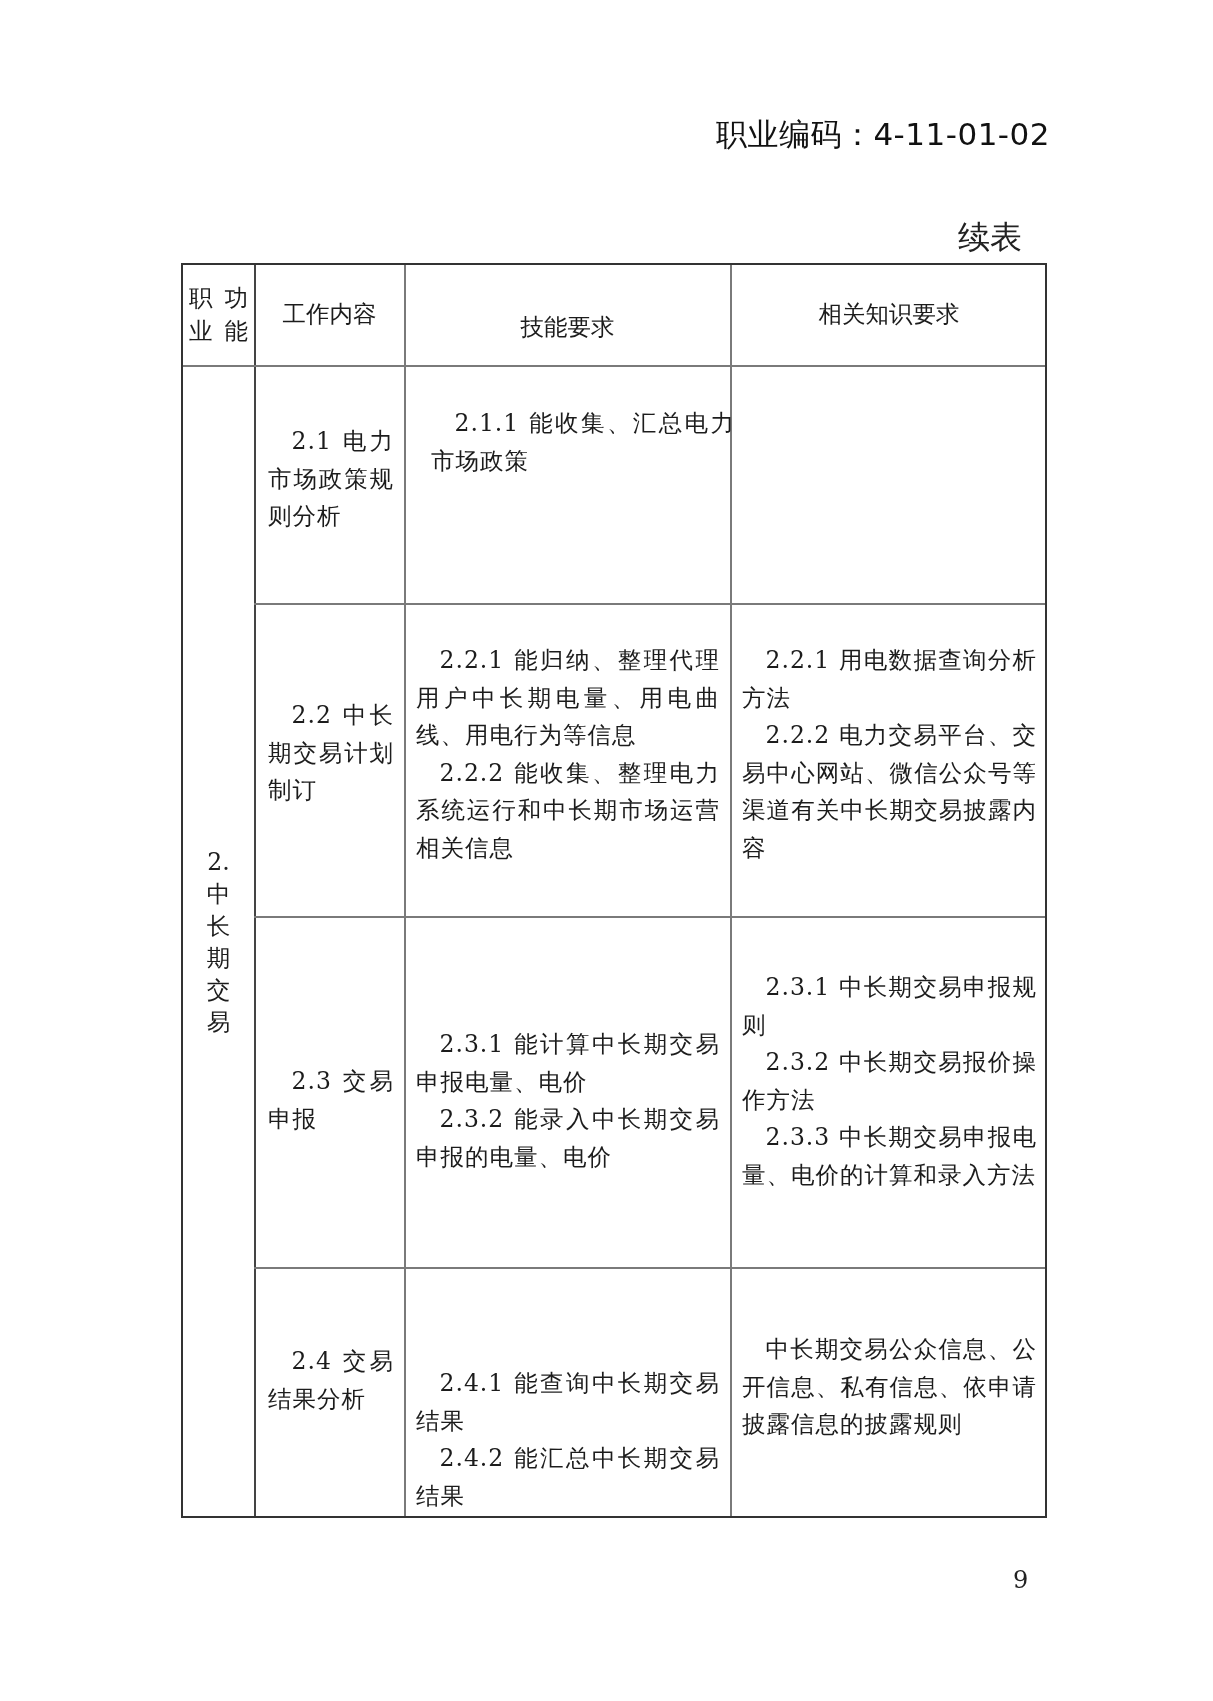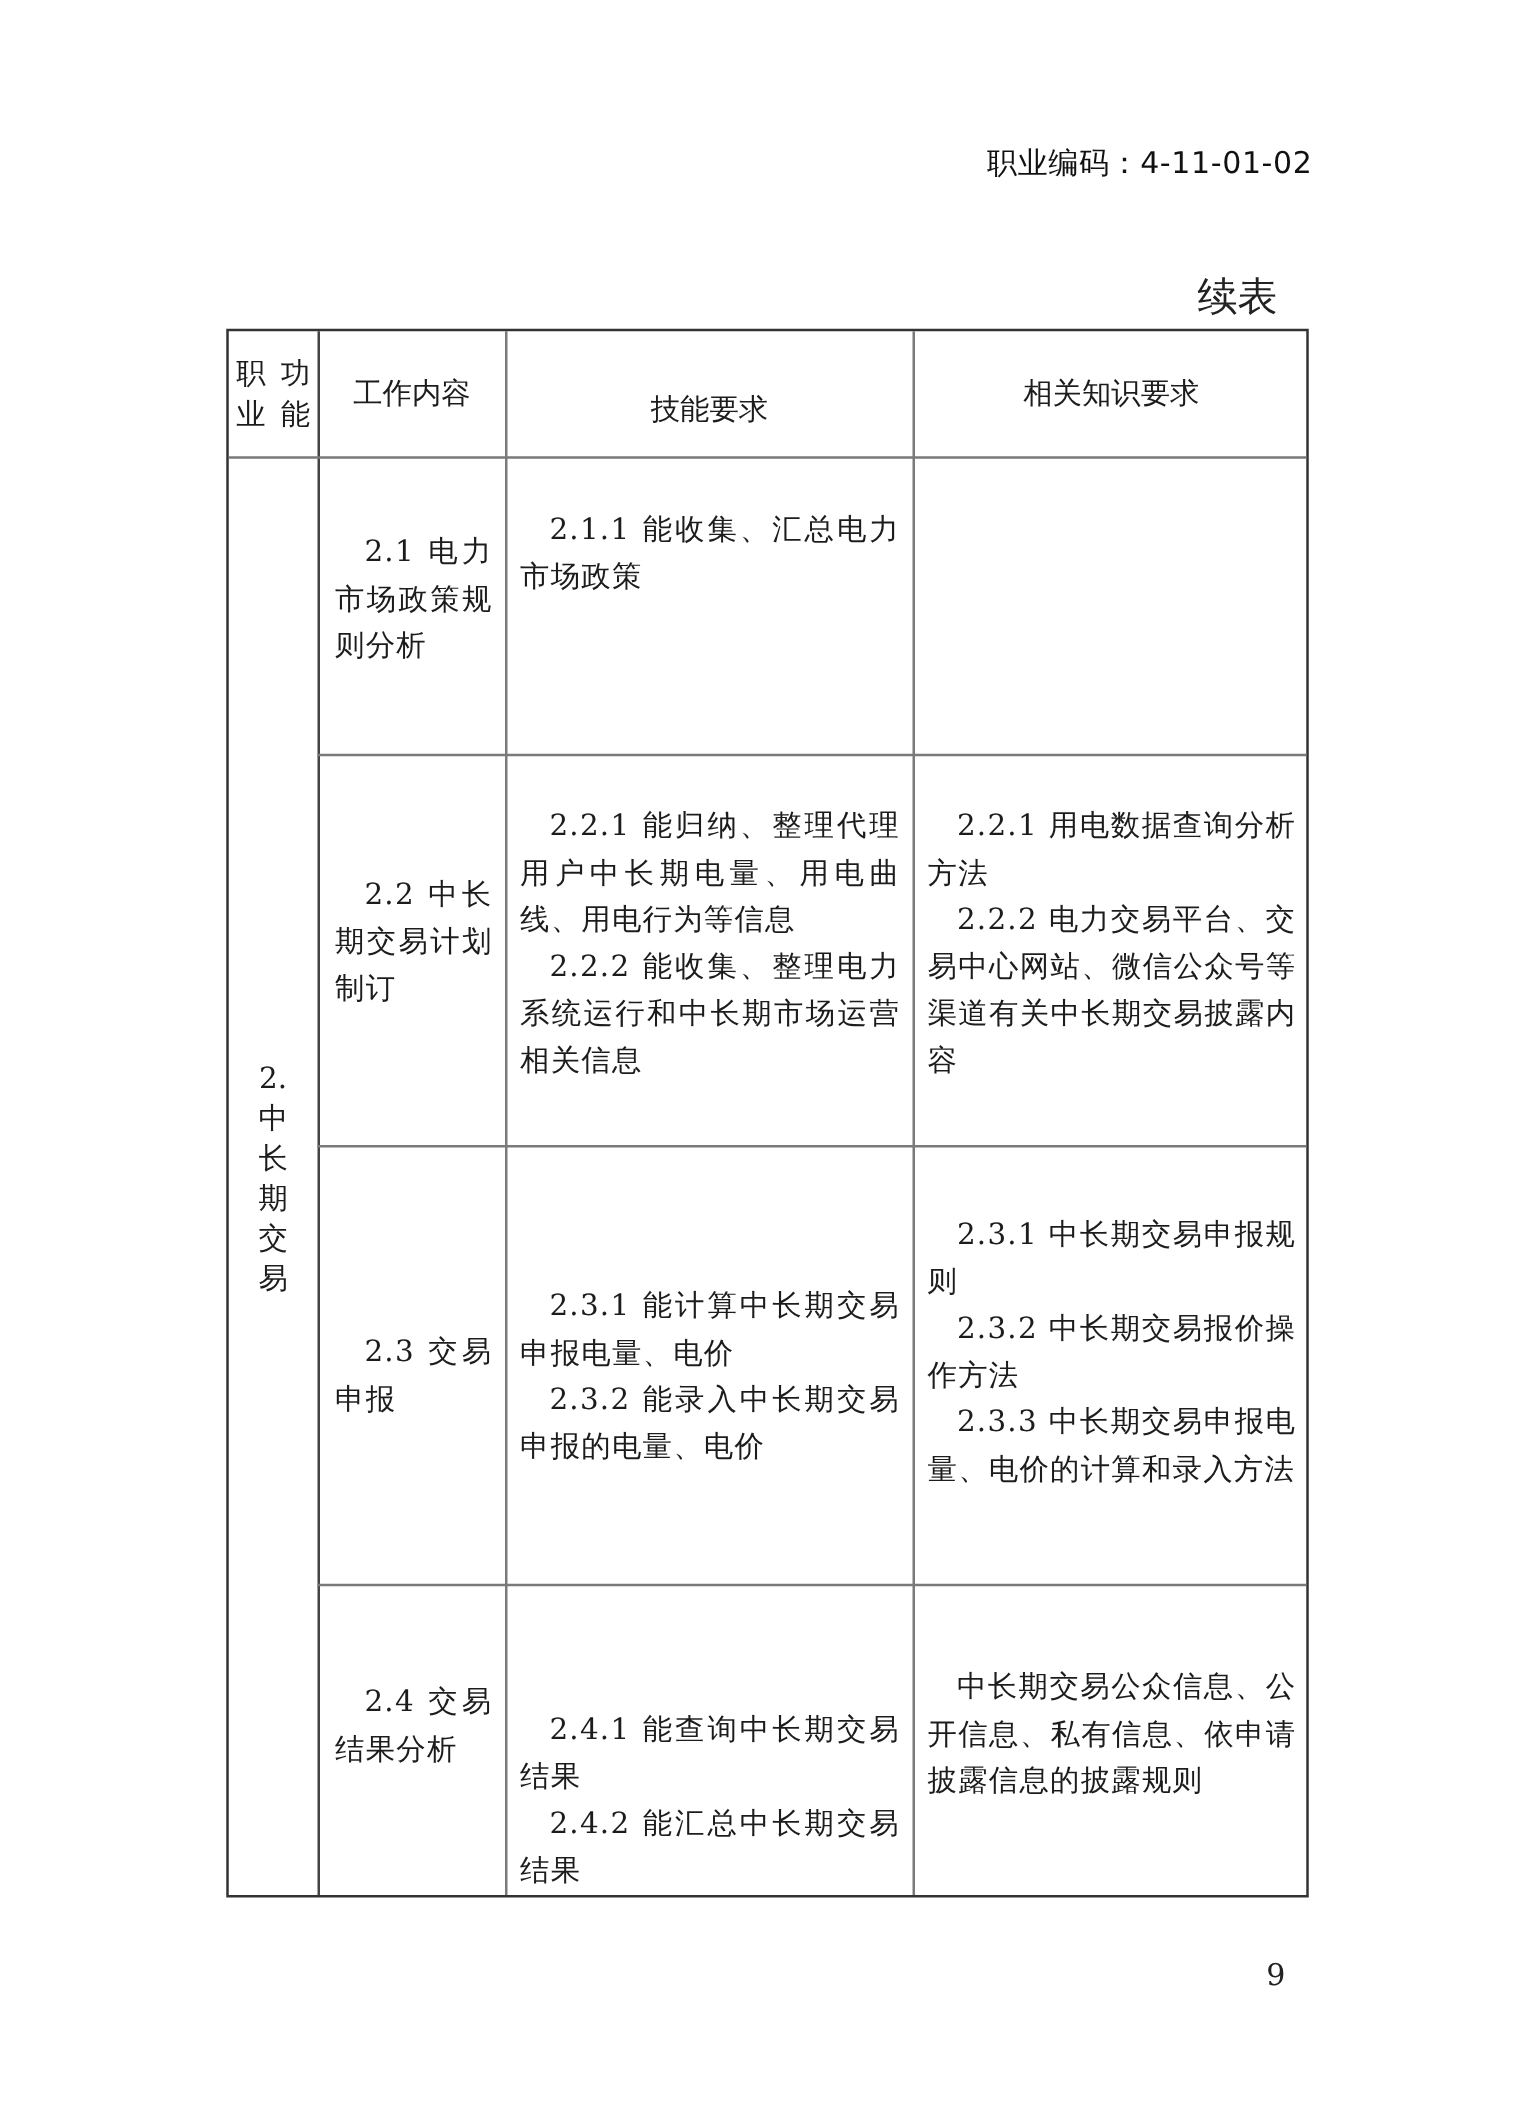--- a/index.html
+++ b/index.html
@@ -1,19 +1,19 @@
 <!DOCTYPE html>
 <html><head>
 <meta charset="utf-8">
 <style>
   html, body { margin:0; padding:0; background:#ffffff; }
   body { width:1213px; height:1701px; position:relative; overflow:hidden;
          font-family:"DejaVu Serif","Liberation Serif",serif; color:#1a1a1a; }
   .code { position:absolute; top:114px; right:163px; font-family:"DejaVu Sans","Liberation Sans",sans-serif;
-          font-size:24px; letter-spacing:0.5px; color:#111; }
+          font-size:31px; letter-spacing:0.5px; color:#111; }
   .cont { position:absolute; top:216px; left:958px; font-size:32px; color:#222; }
   .tbl { position:absolute; left:181px; top:263px; width:866px; height:1255px;
          border:2px solid #333; box-sizing:border-box; }
   .vline { position:absolute; top:0; bottom:0; width:1.5px; background:#7a7a7a; }
   .vline.dark { background:#444; width:1.5px; }
   .hline { position:absolute; height:1.5px; background:#7a7a7a; }
   .cell { position:absolute; font-size:23.5px; line-height:37.5px; color:#1c1c1c; box-sizing:border-box; }
   .hdr { display:flex; align-items:center; justify-content:center; text-align:center; }
   .txt p { margin:0; text-indent:1em; letter-spacing:1px; text-align:justify; }
   .func { display:flex; flex-direction:column; align-items:center; justify-content:center; line-height:32px; }
@@ -50,21 +50,21 @@
     <span>中</span>
     <span>长</span>
     <span>期</span>
     <span>交</span>
     <span>易</span>
   </div>
 
   <div class="cell txt" style="left:85px; top:158px; width:126px;">
     <p>2.1 电力市场政策规则分析</p>
   </div>
-  <div class="cell txt" style="left:233px; top:140px; width:304px;">
+  <div class="cell txt" style="left:248px; top:140px; width:304px;">
     <p>2.1.1 能收集、汇总电力市场政策</p>
   </div>
 
   <div class="cell txt" style="left:85px; top:432px; width:126px;">
     <p>2.2 中长期交易计划制订</p>
   </div>
   <div class="cell txt" style="left:233px; top:377px; width:304px;">
     <p>2.2.1 能归纳、整理代理用户中长期电量、用电曲线、用电行为等信息</p>
     <p>2.2.2 能收集、整理电力系统运行和中长期市场运营相关信息</p>
   </div>

